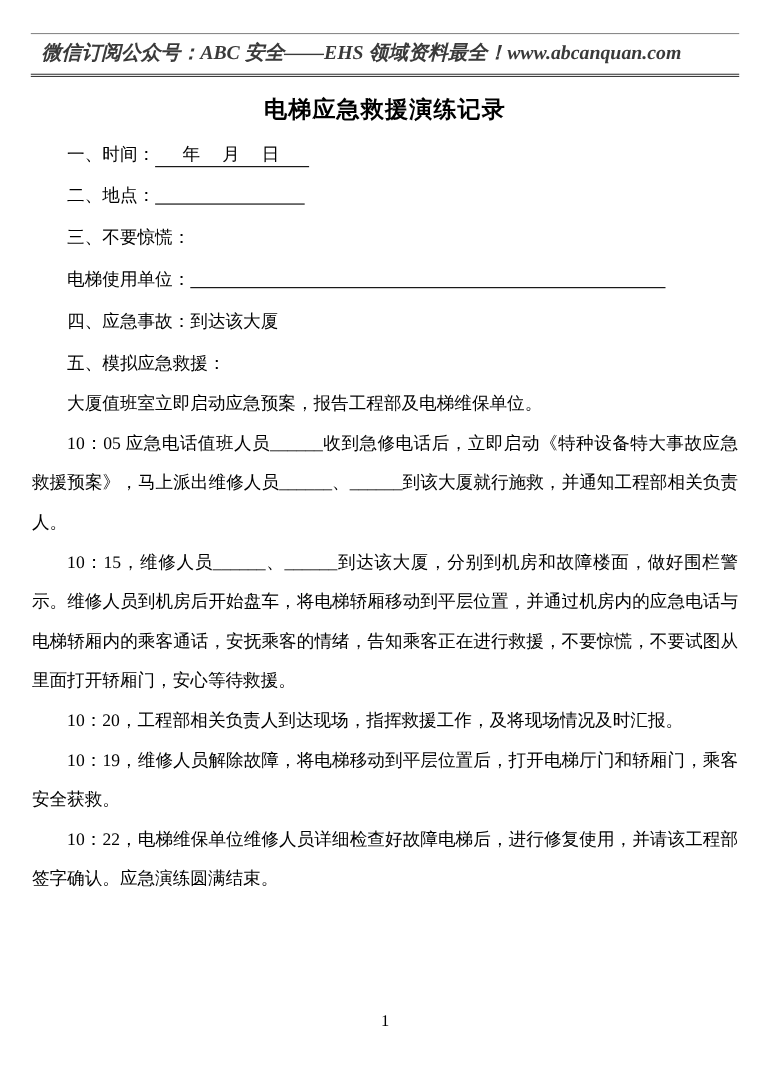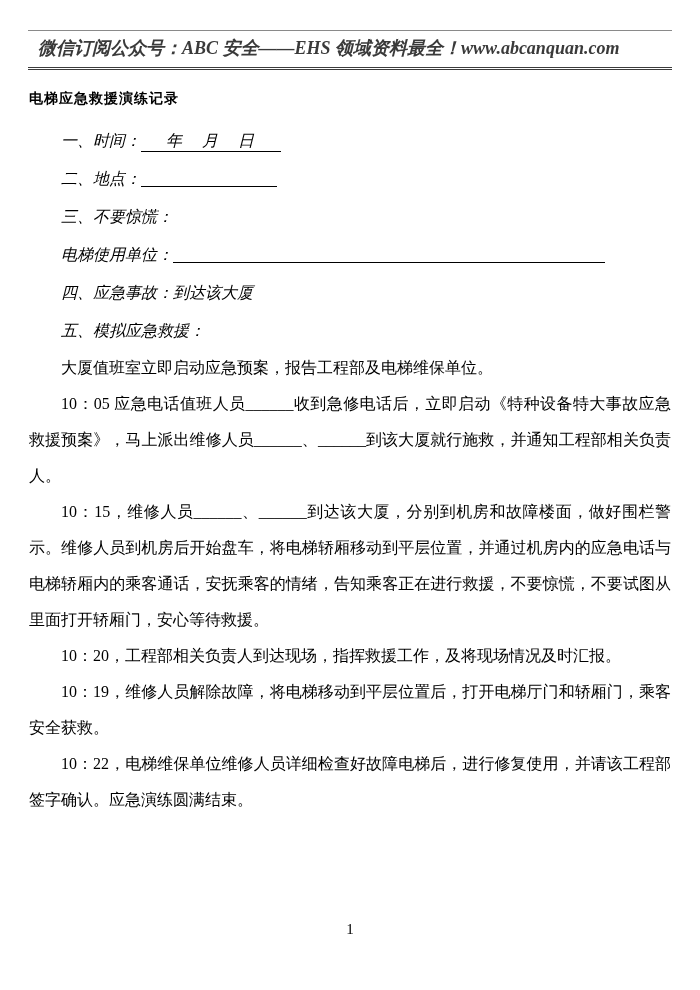--- a/index.html
+++ b/index.html
@@ -23,31 +23,31 @@
     font-size: 18px;
     color: #3a3a3a;
     white-space: nowrap;
     overflow: hidden;
   }
   .content {
     padding: 0 29px;
     font-size: 16px;
   }
   .title {
-    font-size: 14px;
+    font-size: 21px;
     font-weight: bold;
+    text-align: center;
     letter-spacing: 1px;
     margin: 14px 0 8px 0;
     line-height: 30px;
   }
   .line {
     line-height: 38px;
     text-indent: 2em;
     white-space: nowrap;
-    font-style: italic;
   }
   .para {
     margin: 0;
     line-height: 36px;
     text-indent: 2em;
     text-align: justify;
   }
   .u {
     display: inline-block;
     border-bottom: 1px solid #000;

